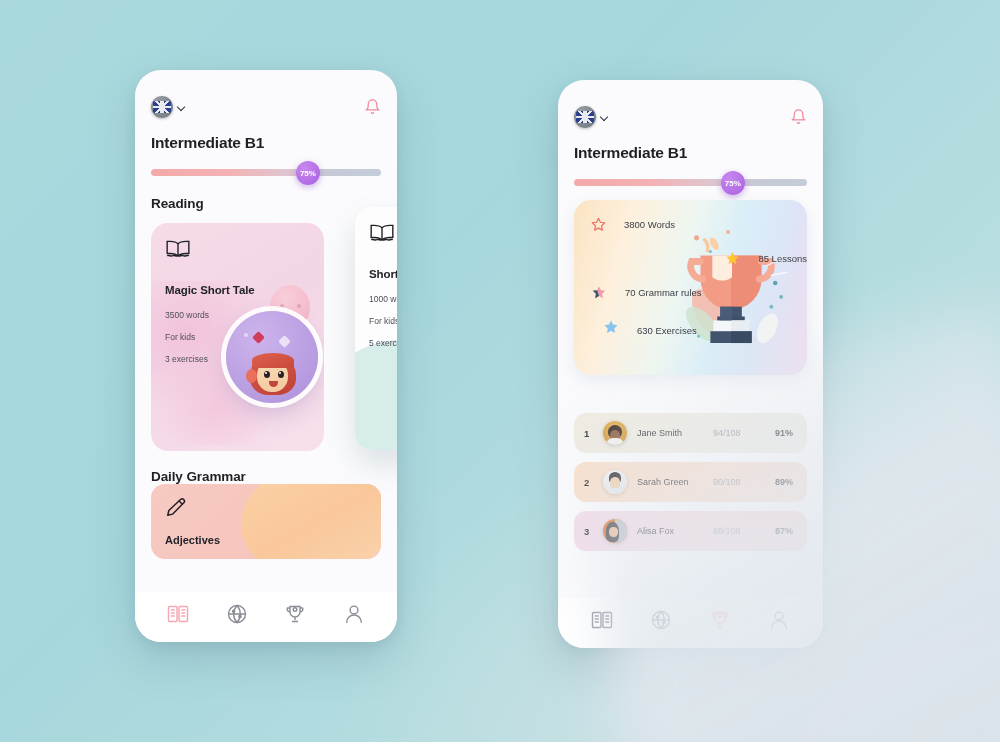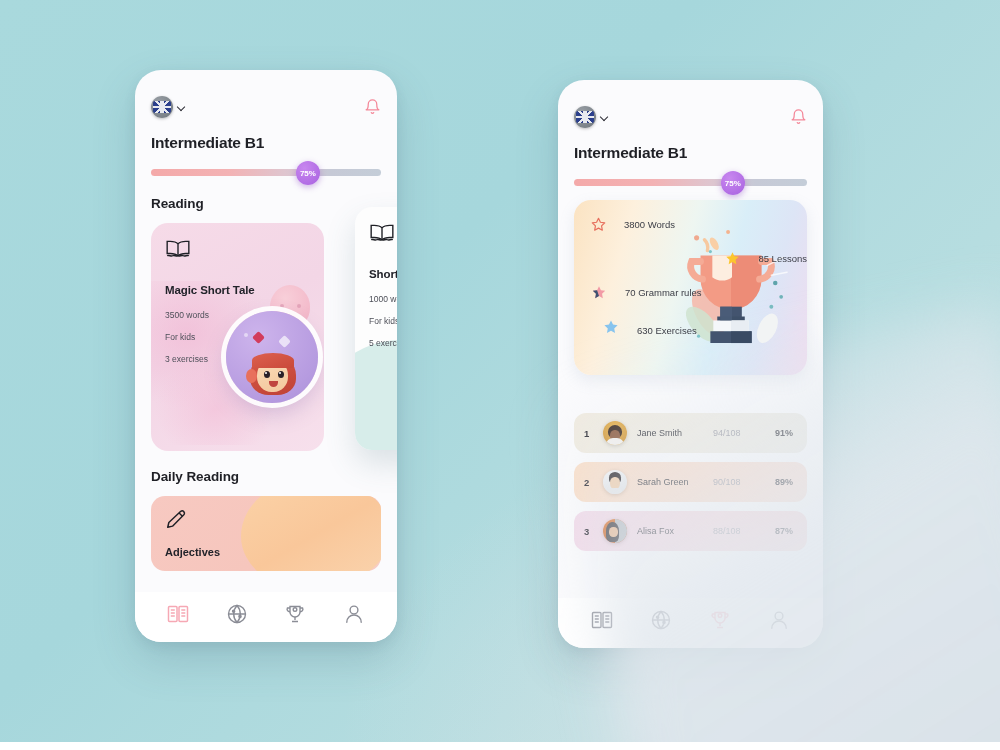--- a/index.html
+++ b/index.html
@@ -169,21 +169,21 @@
   .pink-balloon::before { left: 10px; }
   .pink-balloon::after  { right: 9px; }
   .hair { position:absolute; border-radius:50% 50% 40% 40%; }
   .skin { position:absolute; border-radius:50% 50% 46% 46%; }
   .eye  { position:absolute; width:6px; height:7px; border-radius:50%; background:#2a2028; }
   .eye::after{ content:""; position:absolute; left:1px; top:1px; width:2px;height:2px;border-radius:50%;background:#fff;}
   .mouth{ position:absolute; border-radius:0 0 8px 8px; background:#c0453f; }
 
   
   #grammar-card {
-    position: relative; margin-top: 12px; height: 75px;
+    position: relative; height: 75px;
     border-radius: 14px; overflow: hidden;
     background: linear-gradient(135deg, #f7c9c1 0%, #f6c6bd 55%, #f7cdc4 100%);
     padding: 12px 14px;
   }
   #grammar-card .orange-blob {
     position: absolute; right: -10px; top: -18px;
     width: 150px; height: 112px;
     border-radius: 48% 52% 55% 45% / 52% 48% 52% 48%;
     background: linear-gradient(150deg, #fbd3a8 0%, #f9c79a 50%, #fad5b0 100%);
   }
@@ -319,21 +319,21 @@
           <ul class="card-meta">
             <li>1000 words</li>
             <li>For kids</li>
             <li>5 exercises</li>
           </ul>
 
           
         </div>
       </div>
 
-      <div class="section-title">Daily Reading</div>
+      <div class="section-title">Daily Grammar</div>
 
       <div id="grammar-card">
         <div class="orange-blob"></div>
         <svg class="pencil-icon" viewBox="0 0 24 24" fill="none" stroke="#1f2026" stroke-width="1.6">
           <path d="M17.2 3.6a2.6 2.6 0 0 1 3.6 3.6L8.2 19.8 3 21l1.2-5.2L17.2 3.6z" stroke-linejoin="round"></path>
           <path d="M15.4 5.4l3.6 3.6"></path>
         </svg>
         <div class="grammar-label">Adjectives</div>
       </div>
 

